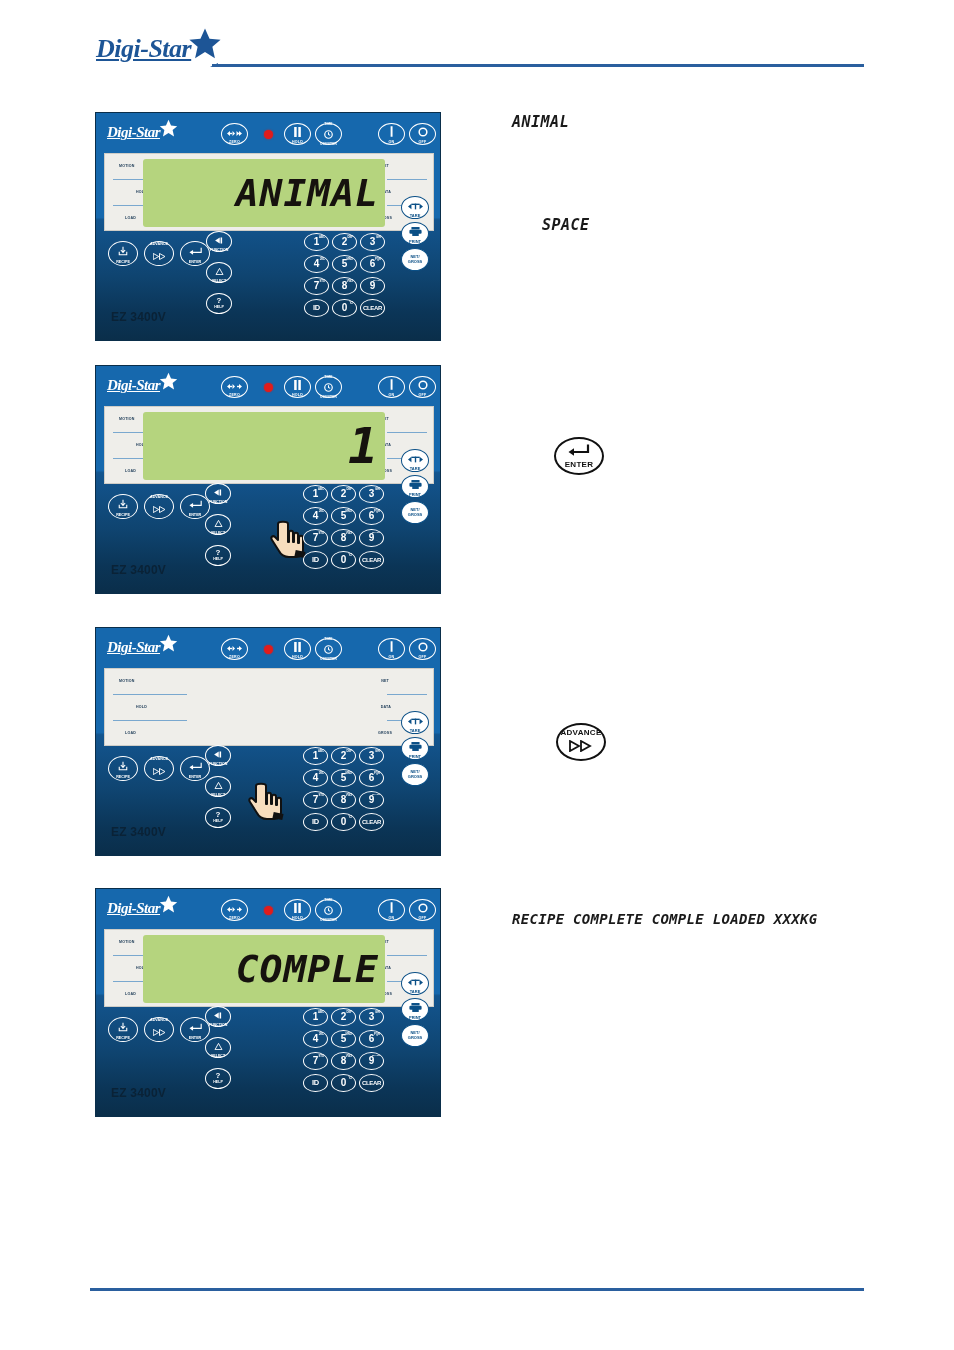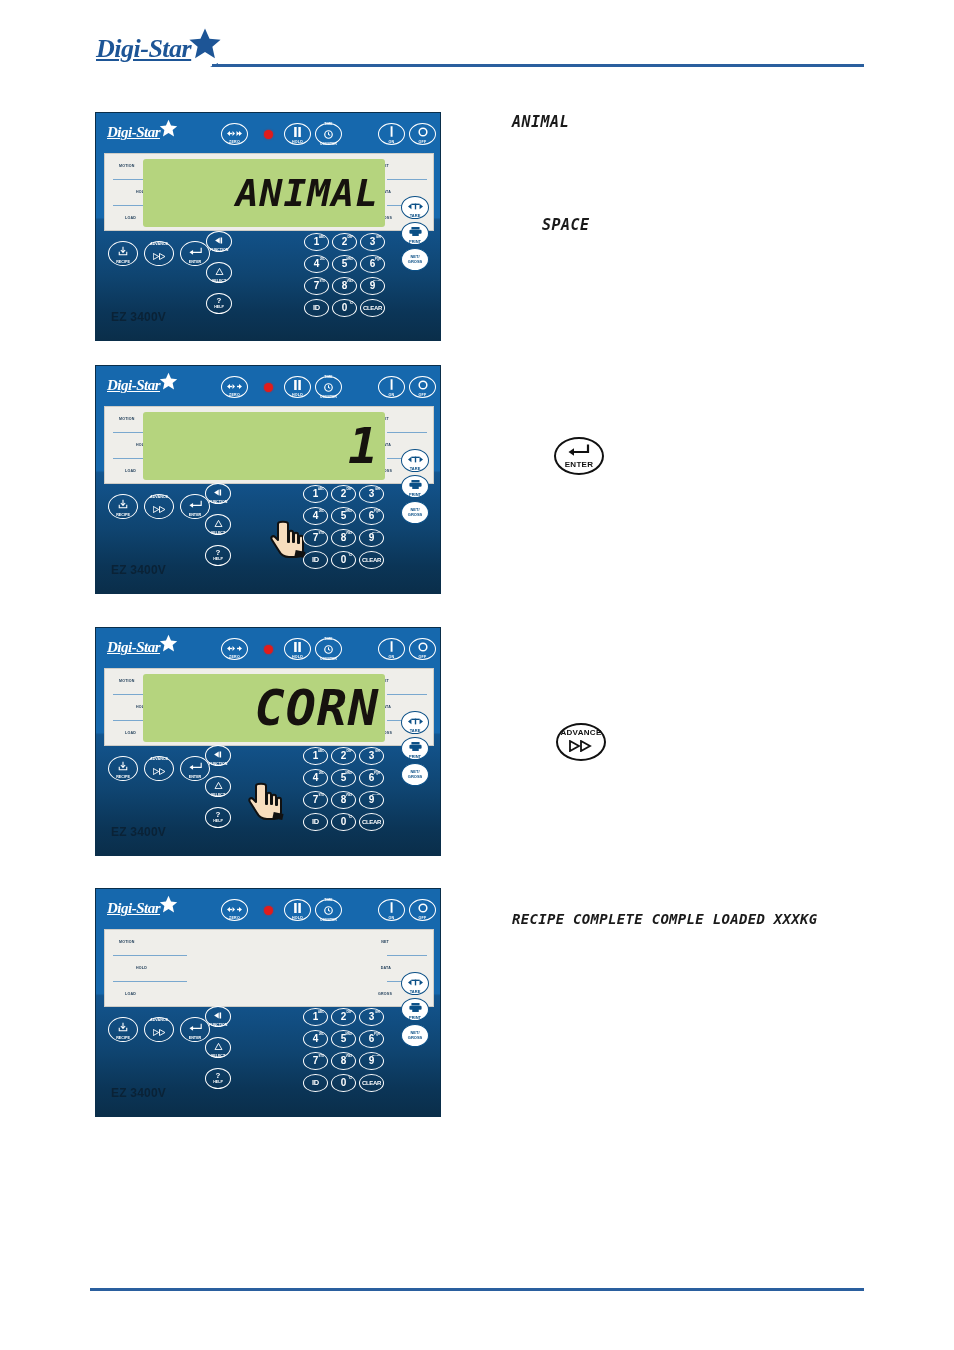--- a/index.html
+++ b/index.html
@@ -517,137 +517,20 @@
   <div class="hand h2">
     <svg width="46" height="46" viewBox="0 0 46 46">
       <path d="M10 6 L10 22 L7 19 C5 17 2 19 4 22 L11 33 C13 37 16 39 21 39 L28 39 C33 39 35 36 35 32 L35 20 C35 17 31 17 31 20 L31 25 L30 25 L30 17 C30 14 26 14 26 17 L26 24 L25 24 L25 15 C25 12 21 12 21 15 L21 24 L20 24 L20 6 C20 3 10 3 10 6 Z" fill="#f7ddbe" stroke="#111" stroke-width="2" stroke-linejoin="round"></path>
       <rect x="27" y="33" width="10" height="6" fill="#111" transform="rotate(12 32 36)"></rect>
     </svg>
   </div>
   <div class="model">EZ 3400V</div>
 </div>
 
 <div class="panel p3">
-  <div class="panel-logo">
-    <span class="w">Digi-Star</span>
-    <span class="s"><svg width="19" height="19" viewBox="0 0 24 24">
-          <polygon points="12,1 15.2,8.3 23,9 17.2,14 19,22 12,17.7 5,22 6.8,14 1,9 8.8,8.3" fill="#ffffff"></polygon>
-        </svg></span>
-  </div>
-  <div class="top-btns">
-    <div class="rbtn tb" style="left:0">
-      <span class="gl"><svg width="15" height="7" viewBox="0 0 30 12">
-            <polygon points="0,6 6,1 6,11" fill="#fff"></polygon>
-            <rect x="6" y="4.6" width="4" height="2.8" fill="#fff"></rect>
-            <polygon points="11,1 16,6 11,11" fill="#fff"></polygon>
-            <polygon points="30,6 24,1 24,11" fill="#fff"></polygon>
-            <rect x="20" y="4.6" width="4" height="2.8" fill="#fff"></rect>
-          </svg></span>
-      <span class="lb">ZERO</span>
-    </div>
-    <div class="led"></div>
-    <div class="rbtn tb" style="left:63px">
-      <span class="gl"><svg width="9" height="10" viewBox="0 0 10 12">
-            <rect x="1" y="0" width="3" height="12" fill="#fff"></rect>
-            <rect x="6" y="0" width="3" height="12" fill="#fff"></rect>
-          </svg></span>
-      <span class="lb">HOLD</span>
-    </div>
-    <div class="rbtn tb" style="left:94px">
-      <span class="lb" style="font-size:3.2px">TIME</span>
-      <span class="gl"><svg width="9" height="9" viewBox="0 0 12 12">
-            <circle cx="6" cy="6" r="5" fill="none" stroke="#fff" stroke-width="1.6"></circle>
-            <path d="M6 3 L6 6 L8.3 7.2" stroke="#fff" stroke-width="1.4" fill="none"></path>
-          </svg></span>
-      <span class="lb" style="font-size:3.2px">COUNTER</span>
-    </div>
-    <div class="rbtn tb" style="left:157px">
-      <span class="gl"><svg width="7" height="11" viewBox="0 0 8 12">
-            <rect x="3" y="0" width="2.2" height="12" fill="#fff"></rect>
-          </svg></span>
-      <span class="lb">ON</span>
-    </div>
-    <div class="rbtn tb" style="left:188px">
-      <span class="gl"><svg width="10" height="10" viewBox="0 0 12 12">
-            <circle cx="6" cy="6" r="4.6" fill="none" stroke="#fff" stroke-width="1.8"></circle>
-          </svg></span>
-      <span class="lb">OFF</span>
-    </div>
-  </div>
-  <div class="band">
-    <div class="hl a"></div>
-    <div class="hl b"></div>
-    <div class="hr a"></div>
-    <div class="hr b"></div>
-    <span class="ann l1">MOTION</span>
-    <span class="ann l2">HOLD</span>
-    <span class="ann l3">LOAD</span>
-    <span class="ann r1">NET</span>
-    <span class="ann r2">DATA</span>
-    <span class="ann r3">GROSS</span>
-    <div class="lcd">
-      <span class="lcd-text" style="font-size:50px">CORN</span>
-    </div>
-    <div class="side-btns">
-      <div class="sbtn s1">
-        <span><svg width="15" height="7" viewBox="0 0 22 10">
-              <polygon points="0,5 5,1 5,9" fill="#0a4f86"></polygon>
-              <rect x="5" y="0.8" width="12" height="2" fill="#0a4f86"></rect>
-              <rect x="10" y="0.8" width="2" height="8.4" fill="#0a4f86"></rect>
-              <polygon points="22,5 17,1 17,9" fill="#0a4f86"></polygon>
-            </svg></span>
-        <span class="lb">TARE</span>
-      </div>
-      <div class="sbtn s2">
-        <span><svg width="13" height="9" viewBox="0 0 16 11">
-              <rect x="3" y="0" width="10" height="3" fill="#0a4f86"></rect>
-              <rect x="0.5" y="3.4" width="15" height="5" rx="1.4" fill="#0a4f86"></rect>
-              <rect x="4" y="7" width="8" height="4" fill="#0a4f86"></rect>
-            </svg></span>
-        <span class="lb">PRINT</span>
-      </div>
-      <div class="sbtn s3">
-        <span class="lb">NET/</span>
-        <span class="lb">GROSS</span>
-      </div>
-    </div>
-  </div>
-  <div class="fn-btns">
-    <div class="fbtn f1">
-      <span><svg width="10" height="10" viewBox="0 0 12 12">
-            <path d="M6 1 L6 7 M3.4 4.8 L6 7.6 L8.6 4.8" stroke="#fff" stroke-width="1.3" fill="none"></path>
-            <path d="M1.5 7 L1.5 10.5 L10.5 10.5 L10.5 7" stroke="#fff" stroke-width="1.3" fill="none"></path>
-          </svg></span>
-      <span class="lb">RECIPE</span>
-    </div>
-    <div class="fbtn f2">
-      <span class="lb" style="margin-top:0">ADVANCE</span>
-      <span><svg width="13" height="7" viewBox="0 0 16 9">
-            <polygon points="0,0.6 7,4.5 0,8.4" fill="none" stroke="#fff" stroke-width="1.2"></polygon>
-            <polygon points="8,0.6 15,4.5 8,8.4" fill="none" stroke="#fff" stroke-width="1.2"></polygon>
-          </svg></span>
-    </div>
-    <div class="fbtn f3">
-      <span><svg width="13" height="9" viewBox="0 0 16 11">
-            <path d="M15 1 L15 6.5 L3 6.5" stroke="#fff" stroke-width="1.4" fill="none"></path>
-            <polygon points="0.5,6.5 5,3.6 5,9.4" fill="#fff"></polygon>
-          </svg></span>
-      <span class="lb">ENTER</span>
-    </div>
-  </div>
-  <div class="hand h3">
-    <svg width="46" height="46" viewBox="0 0 46 46">
-      <path d="M10 6 L10 22 L7 19 C5 17 2 19 4 22 L11 33 C13 37 16 39 21 39 L28 39 C33 39 35 36 35 32 L35 20 C35 17 31 17 31 20 L31 25 L30 25 L30 17 C30 14 26 14 26 17 L26 24 L25 24 L25 15 C25 12 21 12 21 15 L21 24 L20 24 L20 6 C20 3 10 3 10 6 Z" fill="#f7ddbe" stroke="#111" stroke-width="2" stroke-linejoin="round"></path>
-      <rect x="27" y="33" width="10" height="6" fill="#111" transform="rotate(12 32 36)"></rect>
-    </svg>
-  </div>
-  <div class="model">EZ 3400V</div>
-</div>
-
-<div class="panel p4">
   <div class="panel-logo">
     <span class="w">Digi-Star</span>
     <span class="s"><svg width="19" height="19" viewBox="0 0 24 24">
           <polygon points="12,1 15.2,8.3 23,9 17.2,14 19,22 12,17.7 5,22 6.8,14 1,9 8.8,8.3" fill="#ffffff"></polygon>
         </svg></span>
   </div>
   <div class="top-btns">
     <div class="rbtn tb" style="left:0">
       <span class="gl"><svg width="15" height="7" viewBox="0 0 30 12">
             <polygon points="0,6 6,1 6,11" fill="#fff"></polygon>
@@ -738,20 +621,137 @@
           </svg></span>
     </div>
     <div class="fbtn f3">
       <span><svg width="13" height="9" viewBox="0 0 16 11">
             <path d="M15 1 L15 6.5 L3 6.5" stroke="#fff" stroke-width="1.4" fill="none"></path>
             <polygon points="0.5,6.5 5,3.6 5,9.4" fill="#fff"></polygon>
           </svg></span>
       <span class="lb">ENTER</span>
     </div>
   </div>
+  <div class="hand h3">
+    <svg width="46" height="46" viewBox="0 0 46 46">
+      <path d="M10 6 L10 22 L7 19 C5 17 2 19 4 22 L11 33 C13 37 16 39 21 39 L28 39 C33 39 35 36 35 32 L35 20 C35 17 31 17 31 20 L31 25 L30 25 L30 17 C30 14 26 14 26 17 L26 24 L25 24 L25 15 C25 12 21 12 21 15 L21 24 L20 24 L20 6 C20 3 10 3 10 6 Z" fill="#f7ddbe" stroke="#111" stroke-width="2" stroke-linejoin="round"></path>
+      <rect x="27" y="33" width="10" height="6" fill="#111" transform="rotate(12 32 36)"></rect>
+    </svg>
+  </div>
+  <div class="model">EZ 3400V</div>
+</div>
+
+<div class="panel p4">
+  <div class="panel-logo">
+    <span class="w">Digi-Star</span>
+    <span class="s"><svg width="19" height="19" viewBox="0 0 24 24">
+          <polygon points="12,1 15.2,8.3 23,9 17.2,14 19,22 12,17.7 5,22 6.8,14 1,9 8.8,8.3" fill="#ffffff"></polygon>
+        </svg></span>
+  </div>
+  <div class="top-btns">
+    <div class="rbtn tb" style="left:0">
+      <span class="gl"><svg width="15" height="7" viewBox="0 0 30 12">
+            <polygon points="0,6 6,1 6,11" fill="#fff"></polygon>
+            <rect x="6" y="4.6" width="4" height="2.8" fill="#fff"></rect>
+            <polygon points="11,1 16,6 11,11" fill="#fff"></polygon>
+            <polygon points="30,6 24,1 24,11" fill="#fff"></polygon>
+            <rect x="20" y="4.6" width="4" height="2.8" fill="#fff"></rect>
+          </svg></span>
+      <span class="lb">ZERO</span>
+    </div>
+    <div class="led"></div>
+    <div class="rbtn tb" style="left:63px">
+      <span class="gl"><svg width="9" height="10" viewBox="0 0 10 12">
+            <rect x="1" y="0" width="3" height="12" fill="#fff"></rect>
+            <rect x="6" y="0" width="3" height="12" fill="#fff"></rect>
+          </svg></span>
+      <span class="lb">HOLD</span>
+    </div>
+    <div class="rbtn tb" style="left:94px">
+      <span class="lb" style="font-size:3.2px">TIME</span>
+      <span class="gl"><svg width="9" height="9" viewBox="0 0 12 12">
+            <circle cx="6" cy="6" r="5" fill="none" stroke="#fff" stroke-width="1.6"></circle>
+            <path d="M6 3 L6 6 L8.3 7.2" stroke="#fff" stroke-width="1.4" fill="none"></path>
+          </svg></span>
+      <span class="lb" style="font-size:3.2px">COUNTER</span>
+    </div>
+    <div class="rbtn tb" style="left:157px">
+      <span class="gl"><svg width="7" height="11" viewBox="0 0 8 12">
+            <rect x="3" y="0" width="2.2" height="12" fill="#fff"></rect>
+          </svg></span>
+      <span class="lb">ON</span>
+    </div>
+    <div class="rbtn tb" style="left:188px">
+      <span class="gl"><svg width="10" height="10" viewBox="0 0 12 12">
+            <circle cx="6" cy="6" r="4.6" fill="none" stroke="#fff" stroke-width="1.8"></circle>
+          </svg></span>
+      <span class="lb">OFF</span>
+    </div>
+  </div>
+  <div class="band">
+    <div class="hl a"></div>
+    <div class="hl b"></div>
+    <div class="hr a"></div>
+    <div class="hr b"></div>
+    <span class="ann l1">MOTION</span>
+    <span class="ann l2">HOLD</span>
+    <span class="ann l3">LOAD</span>
+    <span class="ann r1">NET</span>
+    <span class="ann r2">DATA</span>
+    <span class="ann r3">GROSS</span>
+    <div class="lcd">
+      <span class="lcd-text fit6">COMPLE</span>
+    </div>
+    <div class="side-btns">
+      <div class="sbtn s1">
+        <span><svg width="15" height="7" viewBox="0 0 22 10">
+              <polygon points="0,5 5,1 5,9" fill="#0a4f86"></polygon>
+              <rect x="5" y="0.8" width="12" height="2" fill="#0a4f86"></rect>
+              <rect x="10" y="0.8" width="2" height="8.4" fill="#0a4f86"></rect>
+              <polygon points="22,5 17,1 17,9" fill="#0a4f86"></polygon>
+            </svg></span>
+        <span class="lb">TARE</span>
+      </div>
+      <div class="sbtn s2">
+        <span><svg width="13" height="9" viewBox="0 0 16 11">
+              <rect x="3" y="0" width="10" height="3" fill="#0a4f86"></rect>
+              <rect x="0.5" y="3.4" width="15" height="5" rx="1.4" fill="#0a4f86"></rect>
+              <rect x="4" y="7" width="8" height="4" fill="#0a4f86"></rect>
+            </svg></span>
+        <span class="lb">PRINT</span>
+      </div>
+      <div class="sbtn s3">
+        <span class="lb">NET/</span>
+        <span class="lb">GROSS</span>
+      </div>
+    </div>
+  </div>
+  <div class="fn-btns">
+    <div class="fbtn f1">
+      <span><svg width="10" height="10" viewBox="0 0 12 12">
+            <path d="M6 1 L6 7 M3.4 4.8 L6 7.6 L8.6 4.8" stroke="#fff" stroke-width="1.3" fill="none"></path>
+            <path d="M1.5 7 L1.5 10.5 L10.5 10.5 L10.5 7" stroke="#fff" stroke-width="1.3" fill="none"></path>
+          </svg></span>
+      <span class="lb">RECIPE</span>
+    </div>
+    <div class="fbtn f2">
+      <span class="lb" style="margin-top:0">ADVANCE</span>
+      <span><svg width="13" height="7" viewBox="0 0 16 9">
+            <polygon points="0,0.6 7,4.5 0,8.4" fill="none" stroke="#fff" stroke-width="1.2"></polygon>
+            <polygon points="8,0.6 15,4.5 8,8.4" fill="none" stroke="#fff" stroke-width="1.2"></polygon>
+          </svg></span>
+    </div>
+    <div class="fbtn f3">
+      <span><svg width="13" height="9" viewBox="0 0 16 11">
+            <path d="M15 1 L15 6.5 L3 6.5" stroke="#fff" stroke-width="1.4" fill="none"></path>
+            <polygon points="0.5,6.5 5,3.6 5,9.4" fill="#fff"></polygon>
+          </svg></span>
+      <span class="lb">ENTER</span>
+    </div>
+  </div>
   <div class="model">EZ 3400V</div>
 </div>
 
 <div class="panel p2" style="background:none;border:none;pointer-events:none;">
   <div class="keypad">
     <div class="kbtn" style="left:0;top:0">
         <span class="num">1</span>
         <span class="alpha">ABC</span>
       </div>
     <div class="kbtn" style="left:28px;top:0">

